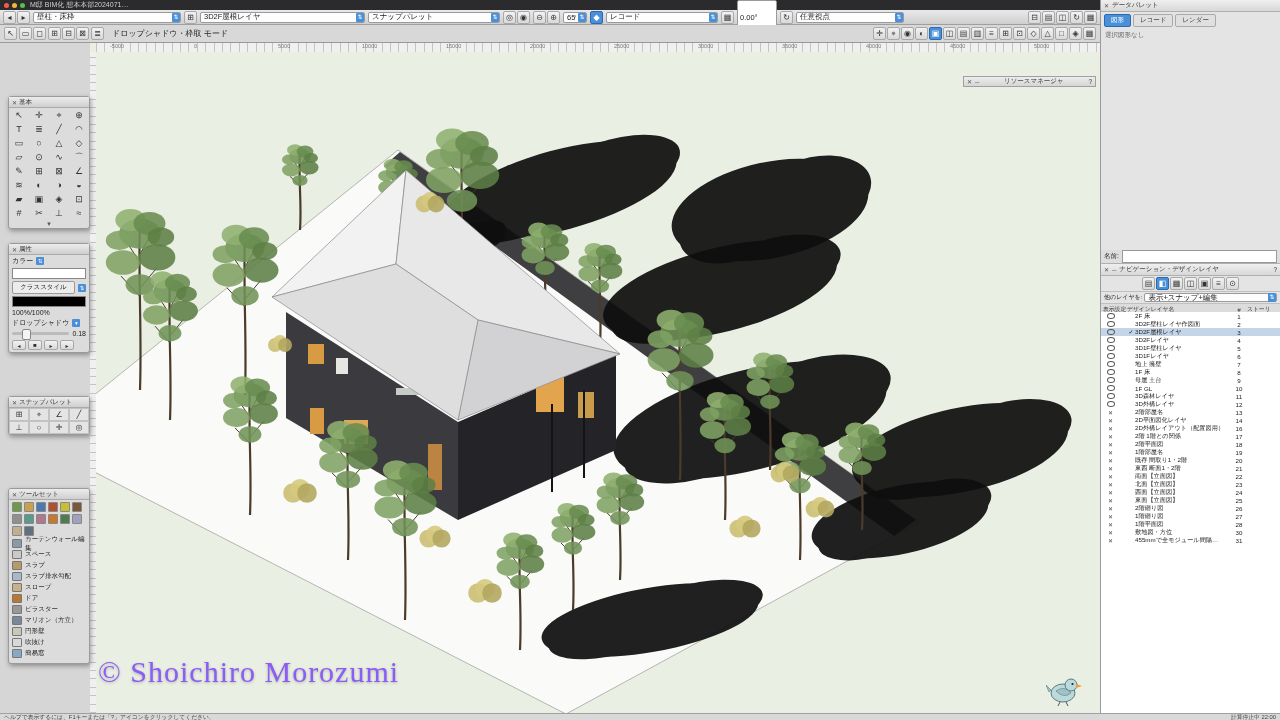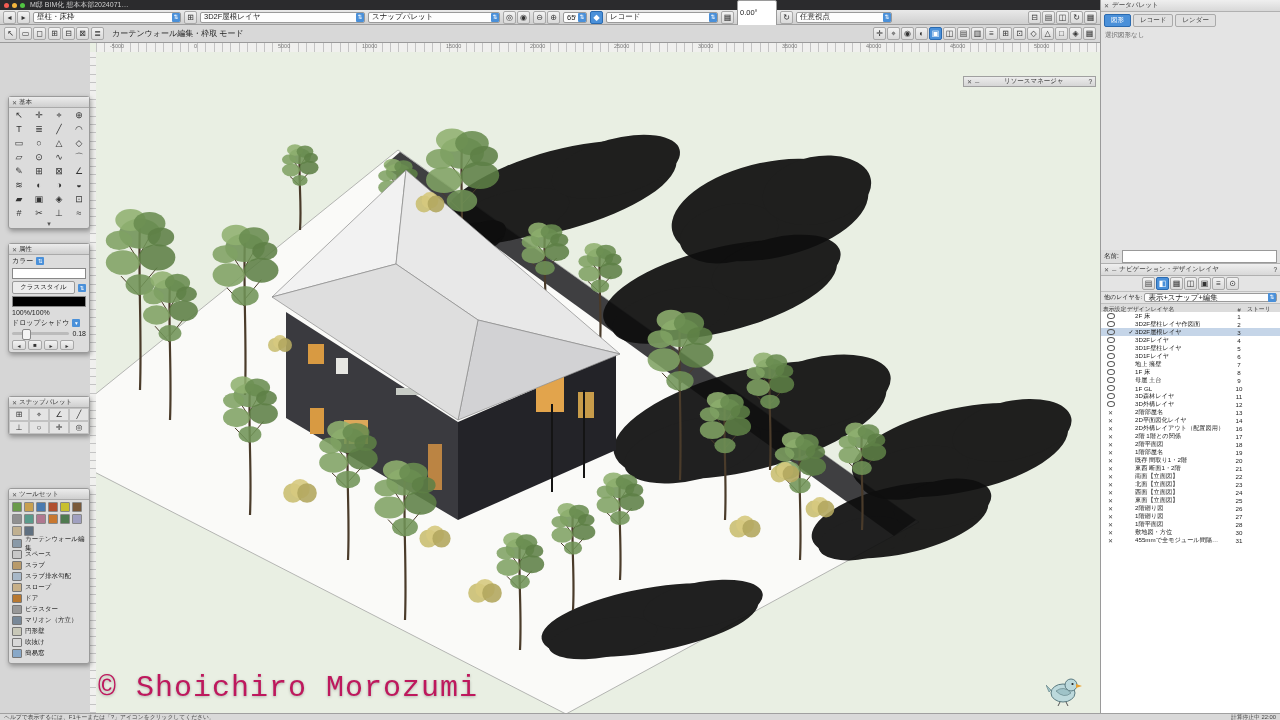--- a/index.html
+++ b/index.html
@@ -23,33 +23,33 @@
       border:1px solid #9a9a9a;border-radius:2px;height:11px;padding:0 0 0 3px;box-sizing:border-box;gap:2px}
   .dd-label{font-size:7.5px;white-space:nowrap;overflow:hidden}
   .dd-arr{color:#fff;background:#4a90d9;width:8px;height:9px;border-radius:1px;
           font-size:6px;line-height:9px;text-align:center;flex:0 0 auto}
   .ibtn{display:inline-flex;width:13px;height:13px;align-items:center;justify-content:center;
         border:1px solid #a8a8a8;background:linear-gradient(#f2f2f2,#d9d9d9);border-radius:2px;
         font-size:8px;color:#333;box-sizing:border-box}
   .ibtn.active{background:#4a90d9;color:#fff;border-color:#2a6ab0}
   .icluster{display:flex;gap:1px}
   .rot-field{width:40px;height:11px;background:#fff;border:1px solid #9a9a9a;border-radius:2px;
-             font-size:7.5px;display:flex;align-items:flex-end;padding:16px 2px;box-sizing:border-box}
+             font-size:7.5px;display:flex;align-items:center;padding:16px 2px;box-sizing:border-box}
   .mode-label{font-size:8px;color:#222;margin-left:6px;white-space:nowrap}
   .spacer{margin-left:auto}
   
   .canvas-area{position:absolute;left:90px;top:43px;width:1010px;height:670px;background:#e9efe3;z-index:1}
   .h-ruler{position:absolute;left:6px;top:0;right:0;height:9px;background:#f0f0ee;border-bottom:1px solid #aaa;
            background-image:repeating-linear-gradient(90deg,#c4c4c4 0 1px,transparent 1px 8.4px)}
   .h-ruler span{position:absolute;top:0;font-size:5.5px;color:#777}
   .v-ruler{position:absolute;left:0;top:9px;bottom:0;width:6px;background:#f0f0ee;border-right:1px solid #aaa;
            background-image:repeating-linear-gradient(0deg,#c4c4c4 0 1px,transparent 1px 8.4px)}
   #scene{position:absolute;left:6px;top:9px;width:1004px;height:661px;display:block}
-  .watermark{position:absolute;left:8px;bottom:8px;font-family:Liberation Mono, monospace;
-             font-size:30px;color:#be185d;text-shadow:0 1px 3px rgba(0,0,0,.25);letter-spacing:1px;pointer-events:none}
+  .watermark{position:absolute;left:8px;bottom:24px;font-family:Liberation Serif, serif;
+             font-size:30px;color:#8b5cf6;text-shadow:0 1px 3px rgba(0,0,0,.25);letter-spacing:1px;pointer-events:none}
   .resman{position:absolute;left:873px;top:33px;width:133px;height:11px;box-sizing:border-box;
           background:linear-gradient(#ececec,#d6d6d6);border:1px solid #a0a0a0;display:flex;
           align-items:center;gap:3px;font-size:6.5px;color:#333;padding:0 3px}
   .resman .ttl{flex:1;text-align:center}
   .bird{position:absolute;right:18px;bottom:6px}
   
   .palette{position:absolute;left:8px;width:82px;background:#dcdcdc;border:1px solid #9a9a9a;
            border-radius:3px;box-shadow:1px 2px 5px rgba(0,0,0,.35);z-index:6;box-sizing:border-box}
   .pal-title{height:10px;background:linear-gradient(#ececec,#cfcfcf);border-bottom:1px solid #aaa;
              display:flex;align-items:center;gap:2px;padding:0 3px;font-size:6.5px;color:#333}
@@ -159,21 +159,21 @@
   </div>
   <span class="icluster">
       <span class="ibtn">▦</span>
     </span>
   <div class="rot-field">
     <span>0.00°</span>
   </div>
   <span class="icluster">
       <span class="ibtn">↻</span>
     </span>
-  <div class="dd" style="width:96px">
+  <div class="dd" style="width:108px">
     <span class="dd-label">任意視点</span>
     <span class="dd-arr">⇅</span>
   </div>
   <span class="icluster spacer">
       <span class="ibtn">⊟</span>
       <span class="ibtn">▤</span>
       <span class="ibtn">◫</span>
       <span class="ibtn">↻</span>
       <span class="ibtn">▦</span>
     </span>
@@ -184,21 +184,21 @@
   <span class="icluster">
       <span class="ibtn">▭</span>
       <span class="ibtn">◻</span>
     </span>
   <span class="icluster">
       <span class="ibtn">⊞</span>
       <span class="ibtn">⊟</span>
       <span class="ibtn">⊠</span>
     </span>
   <span class="ibtn">≣</span>
-  <span class="mode-label">カーテンウォール編集・枠取 モード</span>
+  <span class="mode-label">ドロップシャドウ・枠取 モード</span>
   <span class="icluster spacer">
       <span class="ibtn">✛</span>
       <span class="ibtn">⌖</span>
       <span class="ibtn">◉</span>
       <span class="ibtn">◐</span>
       <span class="ibtn active">▣</span>
       <span class="ibtn">◫</span>
       <span class="ibtn">▤</span>
       <span class="ibtn">▥</span>
       <span class="ibtn">≡</span>

